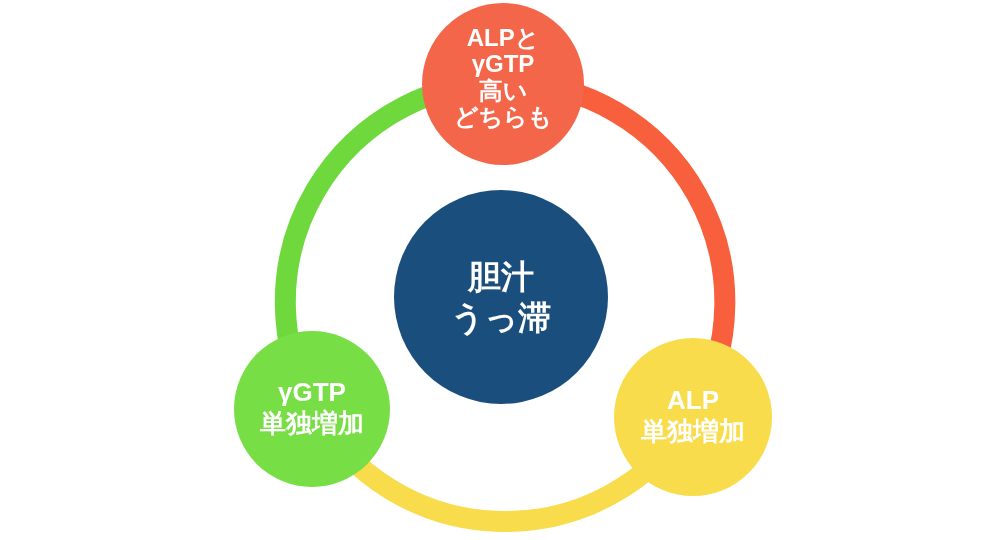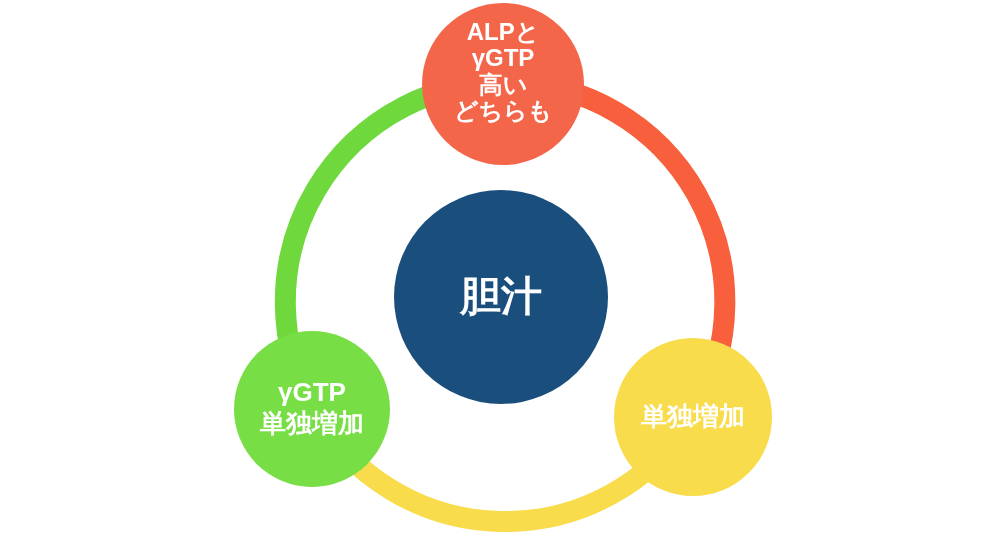--- a/index.html
+++ b/index.html
@@ -31,28 +31,28 @@
   .label {
     position: absolute;
     transform: translate(-50%, -50%);
     color: #ffffff;
     font-weight: 700;
     text-align: center;
     white-space: nowrap;
   }
   .label-top {
     left: 503px;
-    top: 72px;
+    top: 78px;
     font-size: 24px;
     line-height: 1.1;
   }
   .label-center {
     left: 501px;
     top: 297px;
-    font-size: 41px;
+    font-size: 33px;
     line-height: 1.25;
   }
   .label-green {
     left: 312px;
     top: 408px;
     font-size: 26px;
     line-height: 1.18;
   }
   .label-yellow {
     left: 693px;
@@ -79,24 +79,26 @@
 
   <div class="label label-top">
     <div>ALPと</div>
     <div>γGTP</div>
     <div>高い</div>
     <div>どちらも</div>
   </div>
 
   <div class="label label-center">
     <div>胆汁</div>
+    <div>うっ滞</div>
   </div>
 
   <div class="label label-green">
     <div>γGTP</div>
     <div>単独増加</div>
   </div>
 
   <div class="label label-yellow">
+    <div>ALP</div>
     <div>単独増加</div>
   </div>
 
 </div>
 
 </body></html>

